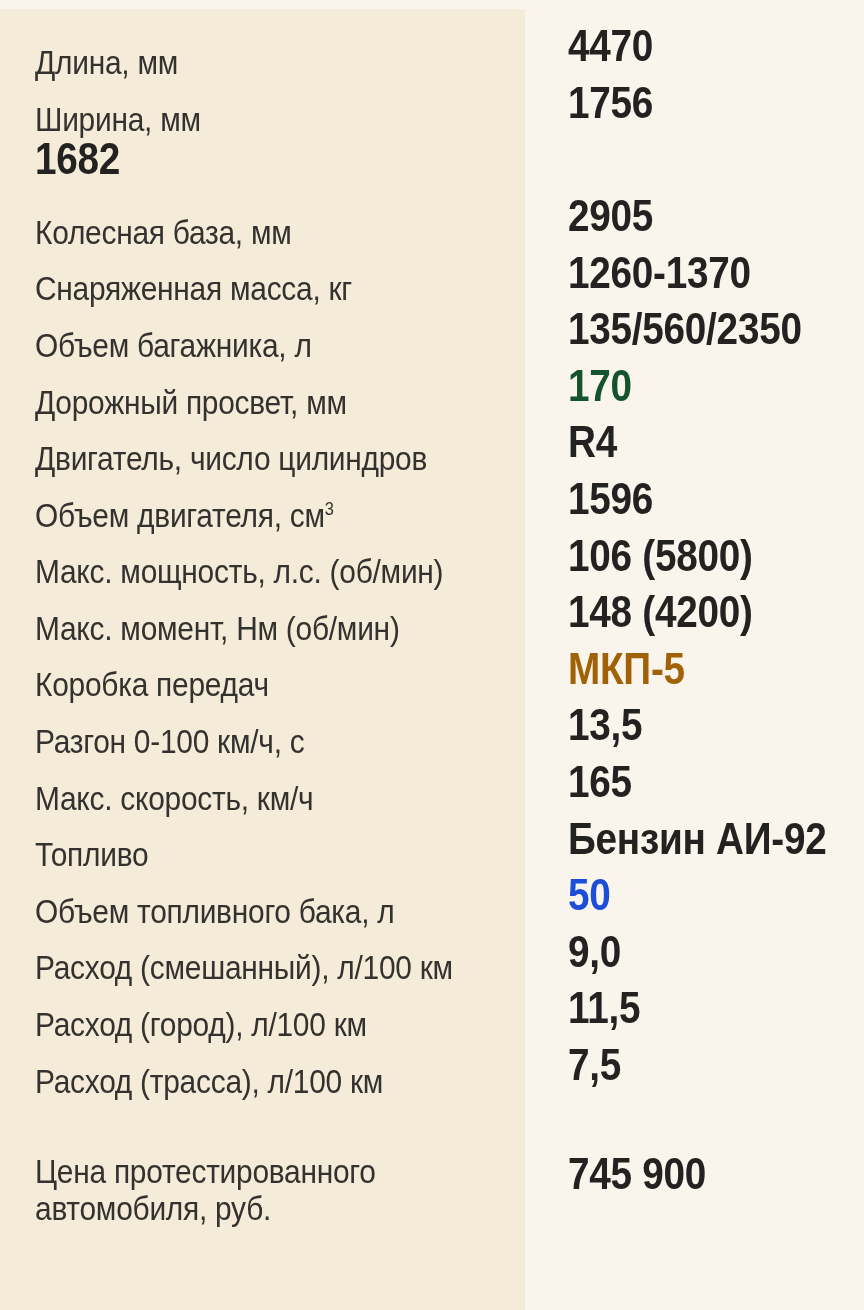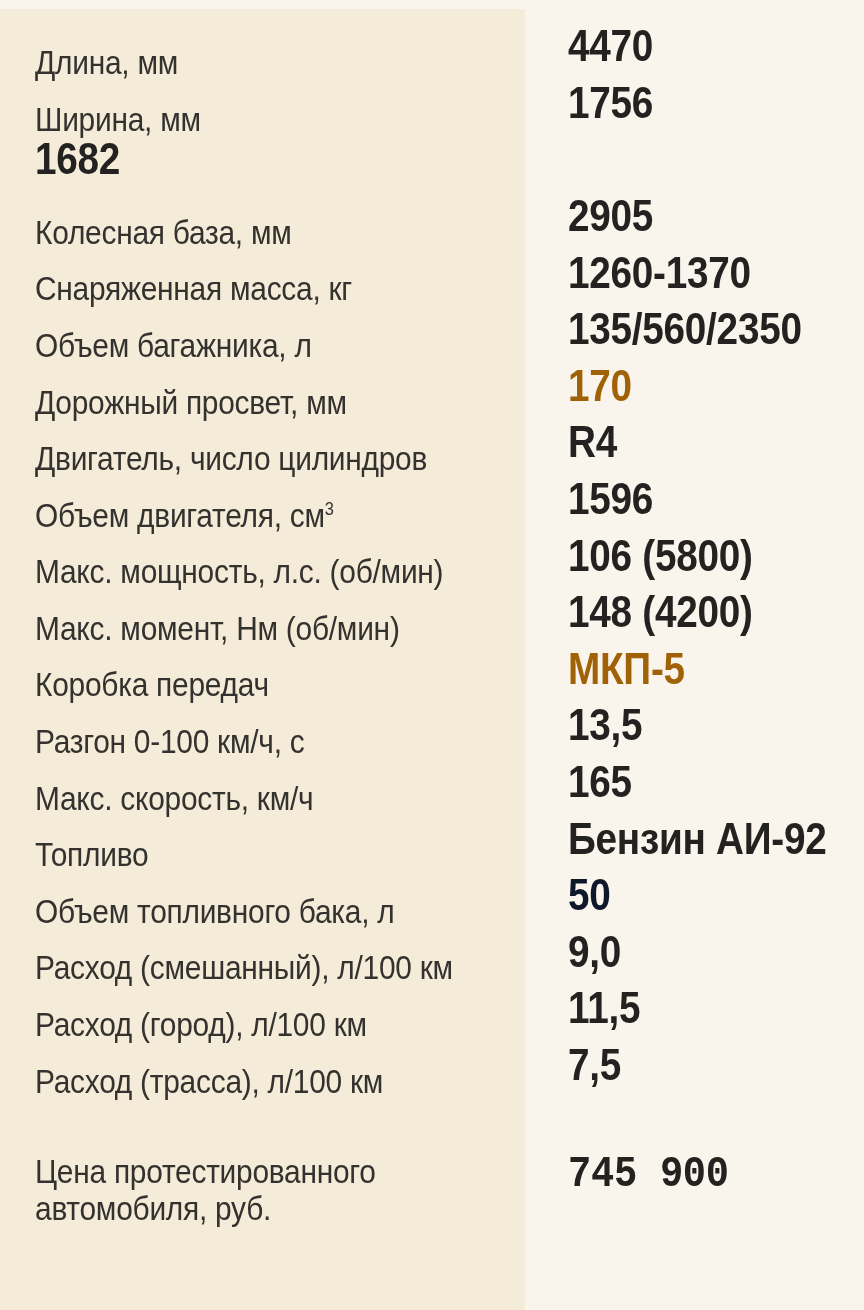--- a/index.html
+++ b/index.html
@@ -117,21 +117,21 @@
     </div>
     <div class="spec-value" style="color: rgb(35, 34, 32);">
       <span class="txt val-main">135/560/2350</span>
     </div>
   </div>
 
   <div class="spec-row">
     <div class="spec-label" style="color: rgb(52, 50, 46);">
       <span class="txt"><span class="lbl-main">Дорожный просвет, мм</span></span>
     </div>
-    <div class="spec-value" style="color: #a16207; text-align: right;">
+    <div class="spec-value" style="color: #14532d; text-align: right;">
       <span class="txt val-main">170</span>
     </div>
   </div>
 
   <div class="spec-row">
     <div class="spec-label" style="color: rgb(52, 50, 46);">
       <span class="txt"><span class="lbl-main">Двигатель, число цилиндров</span></span>
     </div>
     <div class="spec-value" style="color: rgb(35, 34, 32);">
       <span class="txt val-main">R4</span>
@@ -199,21 +199,21 @@
     </div>
     <div class="spec-value" style="color: rgb(35, 34, 32);">
       <span class="txt val-main">Бензин АИ-92</span>
     </div>
   </div>
 
   <div class="spec-row">
     <div class="spec-label" style="color: rgb(52, 50, 46);">
       <span class="txt"><span class="lbl-main">Объем топливного бака, л</span></span>
     </div>
-    <div class="spec-value" style="color: #0f172a;">
+    <div class="spec-value" style="color: #1d4ed8;">
       <span class="txt val-main">50</span>
     </div>
   </div>
 
   <div class="spec-row">
     <div class="spec-label" style="color: rgb(52, 50, 46);">
       <span class="txt"><span class="lbl-main">Расход (смешанный), л/100 км</span></span>
     </div>
     <div class="spec-value" style="color: rgb(35, 34, 32);">
       <span class="txt val-main">9,0</span>
@@ -235,17 +235,17 @@
     </div>
     <div class="spec-value" style="color: rgb(35, 34, 32);">
       <span class="txt val-main">7,5</span>
     </div>
   </div>
 
   <div class="spec-row price-row">
     <div class="spec-label" style="color: rgb(52, 50, 46);">
       <span class="txt"><span class="lbl-main">Цена протестированного автомобиля, руб.</span></span>
     </div>
-    <div class="spec-value" style="color: rgb(35, 34, 32); font-family: Liberation Mono, monospace;">
+    <div class="spec-value" style="color: rgb(35, 34, 32);">
       <span class="txt val-main">745 900</span>
     </div>
   </div>
 </div>
 
 </body></html>

